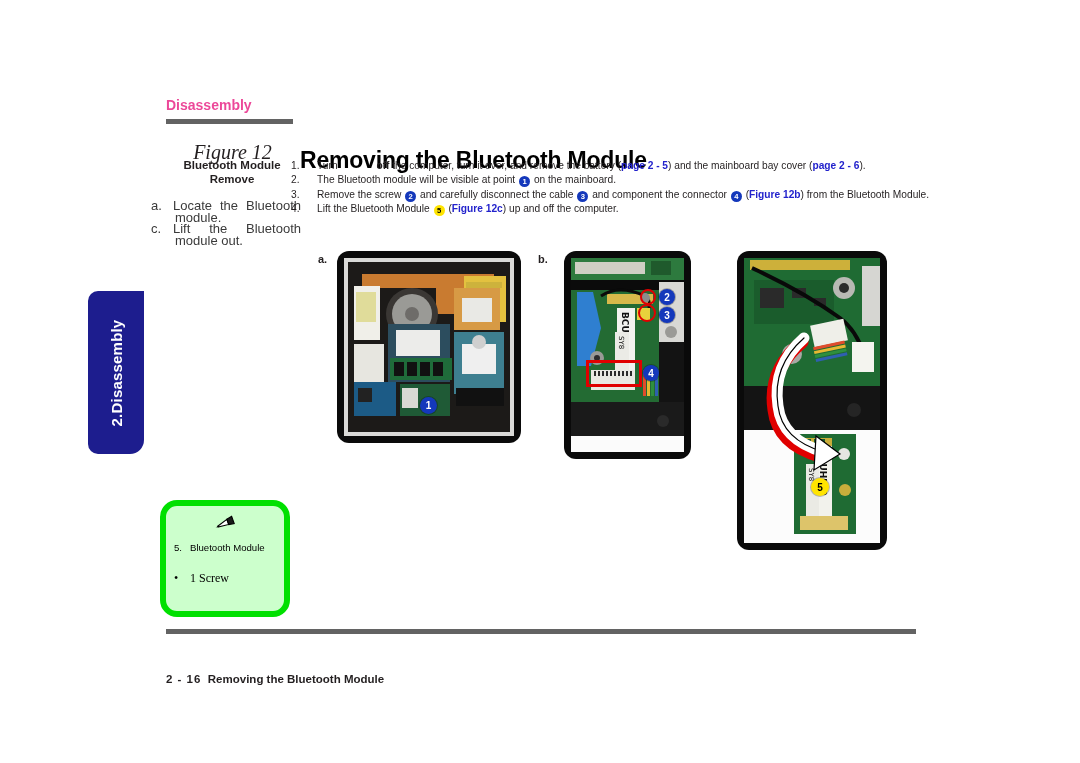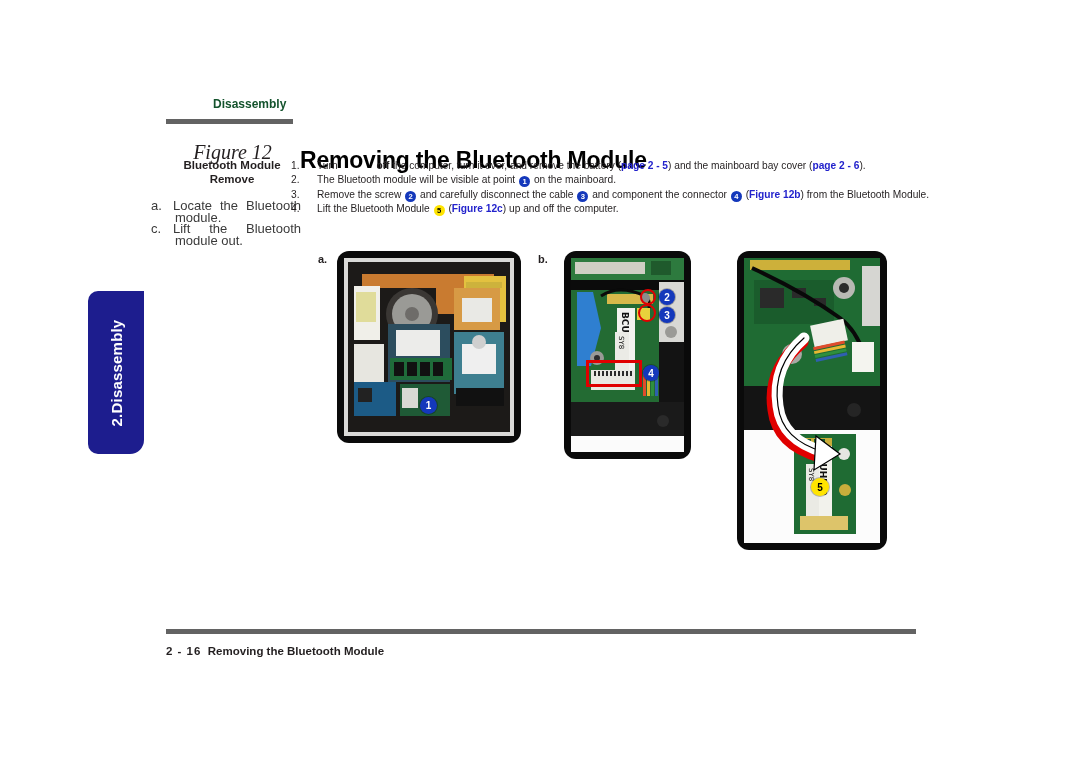--- a/index.html
+++ b/index.html
@@ -26,21 +26,21 @@
     transform: translate(-50%,-50%) rotate(-90deg);
     white-space: nowrap;
     color: #ffffff;
     font-size: 15px; font-weight: bold;
     letter-spacing: .2px;
   }
 
   
   .hdr-title {
     position: absolute; left: 166px; top: 97px;
-    font-size: 12px; font-weight: bold; color: #14532d; margin-left: 47px;
+    font-size: 14px; font-weight: bold; color: #ec4899;
   }
   .hdr-rule {
     position: absolute; left: 166px; top: 119px;
     width: 127px; height: 5px; background: #636363;
   }
 
   
   .fig-num {
     position: absolute; left: 160px; top: 141px; width: 145px;
     text-align: center;
@@ -135,21 +135,21 @@
 
   .redcircle { position:absolute; border:2.5px solid #e00000; border-radius:50%; }
   .redrect   { position:absolute; border:3px solid #e00000; }
 
   
   .foot-rule {
     position:absolute; left:166px; top:629px;
     width: 750px; height: 5px; background:#636363;
   }
   .foot-text {
-    position:absolute; left:166px; top:645px;
+    position:absolute; left:166px; top:673px;
     font-size:11.5px; font-weight:bold; color:#231f20;
   }
   .foot-text .pg { letter-spacing: 1px; }
 </style>
 </head>
 <body>
 
 <div class="page">
 
   <div class="side-tab">
@@ -165,20 +165,37 @@
     <div>Remove</div>
   </div>
 
   <div class="sub-notes">
     <ul id="subnotes-list">
         <li><span class="ltr">a.</span><span>Locate the Bluetooth module.</span></li>
         <li><span class="ltr">c.</span><span>Lift the Bluetooth module out.</span></li>
       </ul>
   </div>
 
+  <div class="note-box">
+    <span class="note-pencil">
+      <svg width="22" height="16" viewBox="0 0 22 16" aria-hidden="true">
+        <g transform="rotate(-20 11 8)">
+          <path d="M3 8.6 L14 5.2 L14 10.6 L3 9.4 Z" fill="#ffffff" stroke="#000" stroke-width="1.1"></path>
+          <path d="M14 5.0 L19.5 4.0 L19.5 11.6 L14 10.8 Z" fill="#1a1a1a" stroke="#000" stroke-width="1.1"></path>
+          <path d="M3 8.6 L0.6 9.0 L3 9.4 Z" fill="#000"></path>
+        </g>
+      </svg>
+    </span>
+    <div class="note-line1">
+      <span class="n">5.</span><span>Bluetooth Module</span>
+    </div>
+    <div class="note-line2">
+      <span class="b">•</span><span>1 Screw</span>
+    </div>
+  </div>
 
   <h1 class="main-title">Removing the Bluetooth Module</h1>
 
   <div class="steps" id="steps-host">
       <div class="step"><span class="num">1.</span><span>Turn </span><b class="strong">off</b><span> the computer, turn it over, and remove the battery (</span><span class="pageref">page 2 - 5</span><span>) and the mainboard bay cover (</span><span class="pageref">page 2 - 6</span><span>).</span></div>
       <div class="step"><span class="num">2.</span><span>The Bluetooth module will be visible at point </span><span class="chip blue">1</span><span> on the mainboard.</span></div>
       <div class="step"><span class="num">3.</span><span>Remove the screw </span><span class="chip blue">2</span><span> and carefully disconnect the cable </span><span class="chip blue">3</span><span> and component the connector </span><span class="chip blue">4</span><span> (</span><span class="pageref">Figure 12b</span><span>) from the Bluetooth Module.</span></div>
       <div class="step"><span class="num">4.</span><span>Lift the Bluetooth Module </span><span class="chip yellow">5</span><span> (</span><span class="pageref">Figure 12c</span><span>) up and off the computer.</span></div>
     </div>
 

